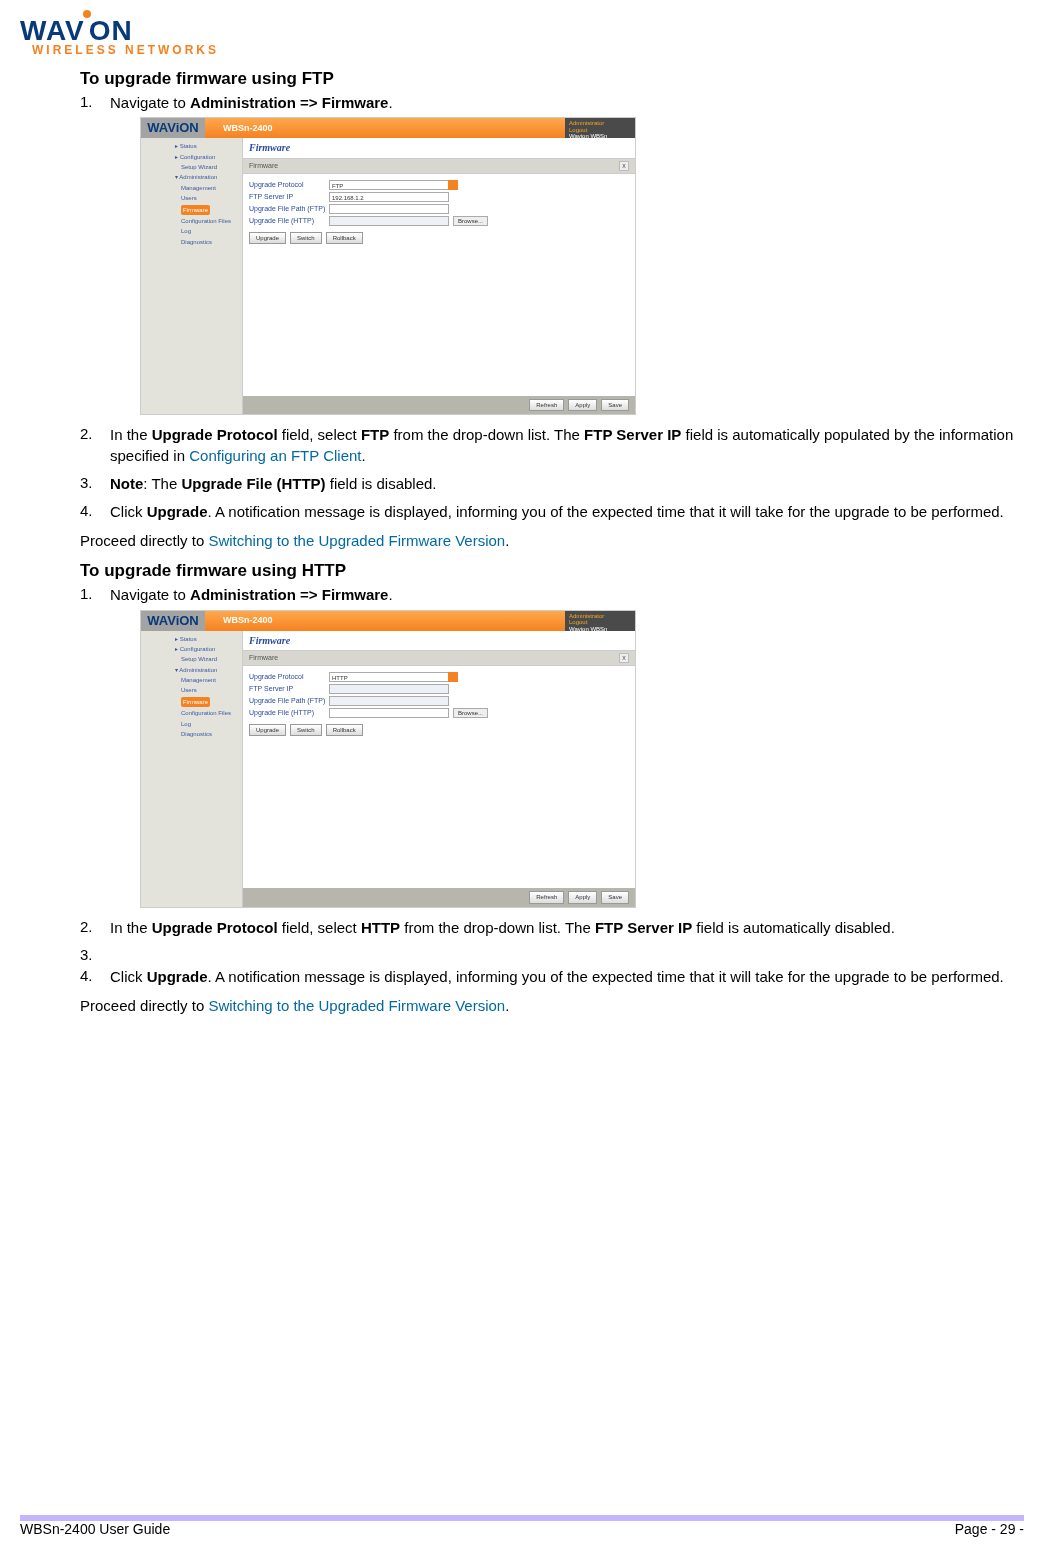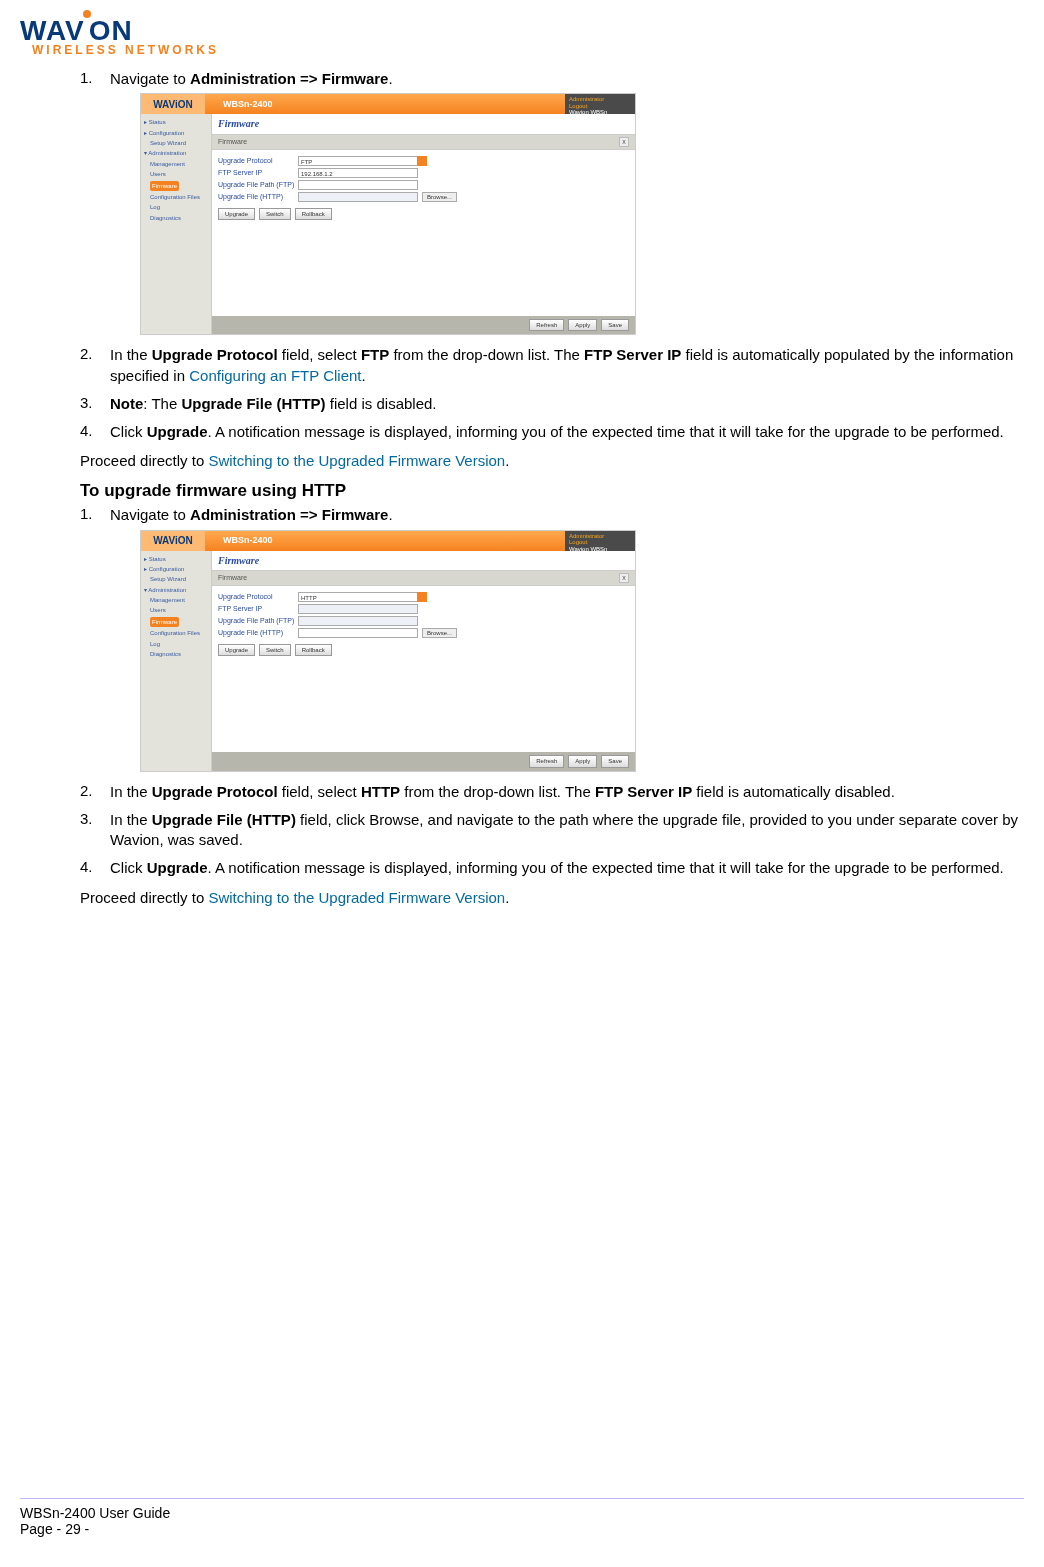--- a/index.html
+++ b/index.html
@@ -79,48 +79,48 @@
     font-family: Arial, sans-serif;
     color: #333;
   }
   .shot-top {
     display: flex;
     align-items: stretch;
     height: 20px;
   }
   .shot-logo {
     flex: 0 0 64px;
-    background: #fdba74;
+    background: #a3a3a3;
     display: flex;
     align-items: center;
     justify-content: center;
     font-weight: 700;
     color: #083a7a;
-    font-size: 10px;
+    font-size: 13px;
   }
   .shot-title {
     flex: 1 1 auto;
     background: linear-gradient(#ffa84d,#f58220);
     color: #fff;
     font-weight: 700;
     display: flex;
     align-items: center;
     padding-left: 18px;
     font-size: 9px;
   }
   .shot-admin {
     flex: 0 0 70px;
     background: #4a4a4a;
     color: #f5a623;
     font-size: 6px;
     padding: 2px 4px;
     line-height: 1.1;
   }
   .shot-admin .w { color:#fff; }
-  .shot-body { display: flex; height: 220px; }
+  .shot-body { display: flex; height: 276px; margin-left: 31px; }
   .shot-nav {
     flex: 0 0 70px;
     background: #e3e3dc;
     padding: 3px 3px;
     font-size: 6px;
     line-height: 1.4;
     color: #3a5aa0;
   }
   .shot-nav .item { padding: 1px 0; }
   .shot-nav .sub { padding-left: 6px; }
@@ -207,40 +207,39 @@
     justify-content: flex-end;
     gap: 4px;
     padding: 3px 6px;
   }
   .shot-footer .fbtn { font-size: 6px; }
   
   .pagefoot {
     position: absolute;
     bottom: 30px;
     left: 20px; right: 20px;
-    border-top: 1px solid #c4b5fd;
-    padding-top: 6px;
+    border-top: 6px solid #c4b5fd;
     font-size: 14px;
     display: flex;
     justify-content: space-between;
-    flex-direction: column;
   }
 </style>
 </head>
 <body>
 
 <div class="logo">
   <div class="logo-text">
     <span class="wav">WAV</span><span class="dot"></span><span class="wav" style="color:#083a7a">ON</span>
   </div>
   <div class="logo-sub">WIRELESS NETWORKS</div>
 </div>
 
 <div class="content">
 
+  <h3 class="section-title">To upgrade firmware using FTP</h3>
   <ol class="steps">
     <li>
       <span class="num">1.</span>
       <div class="body">
         <p><span>Navigate to </span><b>Administration =&gt; Firmware</b><span>.</span></p>
 
         <div class="shot">
           <div class="shot-top">
             <div class="shot-logo">WAViON</div>
             <div class="shot-title">WBSn-2400</div>
@@ -396,21 +395,20 @@
     </li>
     <li>
       <span class="num">2.</span>
       <div class="body">
         <p><span>In the </span><b>Upgrade Protocol</b><span> field, select </span><b>HTTP</b><span> from the drop-down list. The </span><b>FTP Server IP</b><span> field is automatically disabled.</span></p>
       </div>
     </li>
     <li>
       <span class="num">3.</span>
       <div class="body">
-        <p><span>In the </span><b>Upgrade File (HTTP)</b><span> field, click Browse, and navigate to the path where the upgrade file, provided to you under separate cover by Wavion, was saved.</span></p>
       </div>
     </li>
     <li>
       <span class="num">4.</span>
       <div class="body">
         <p><span>Click </span><b>Upgrade</b><span>. A notification message is displayed, informing you of the expected time that it will take for the upgrade to be performed.</span></p>
       </div>
     </li>
   </ol>
   <p class="after-list"><span>Proceed directly to </span><a class="doclink">Switching to the Upgraded Firmware Version</a><span>.</span></p>

